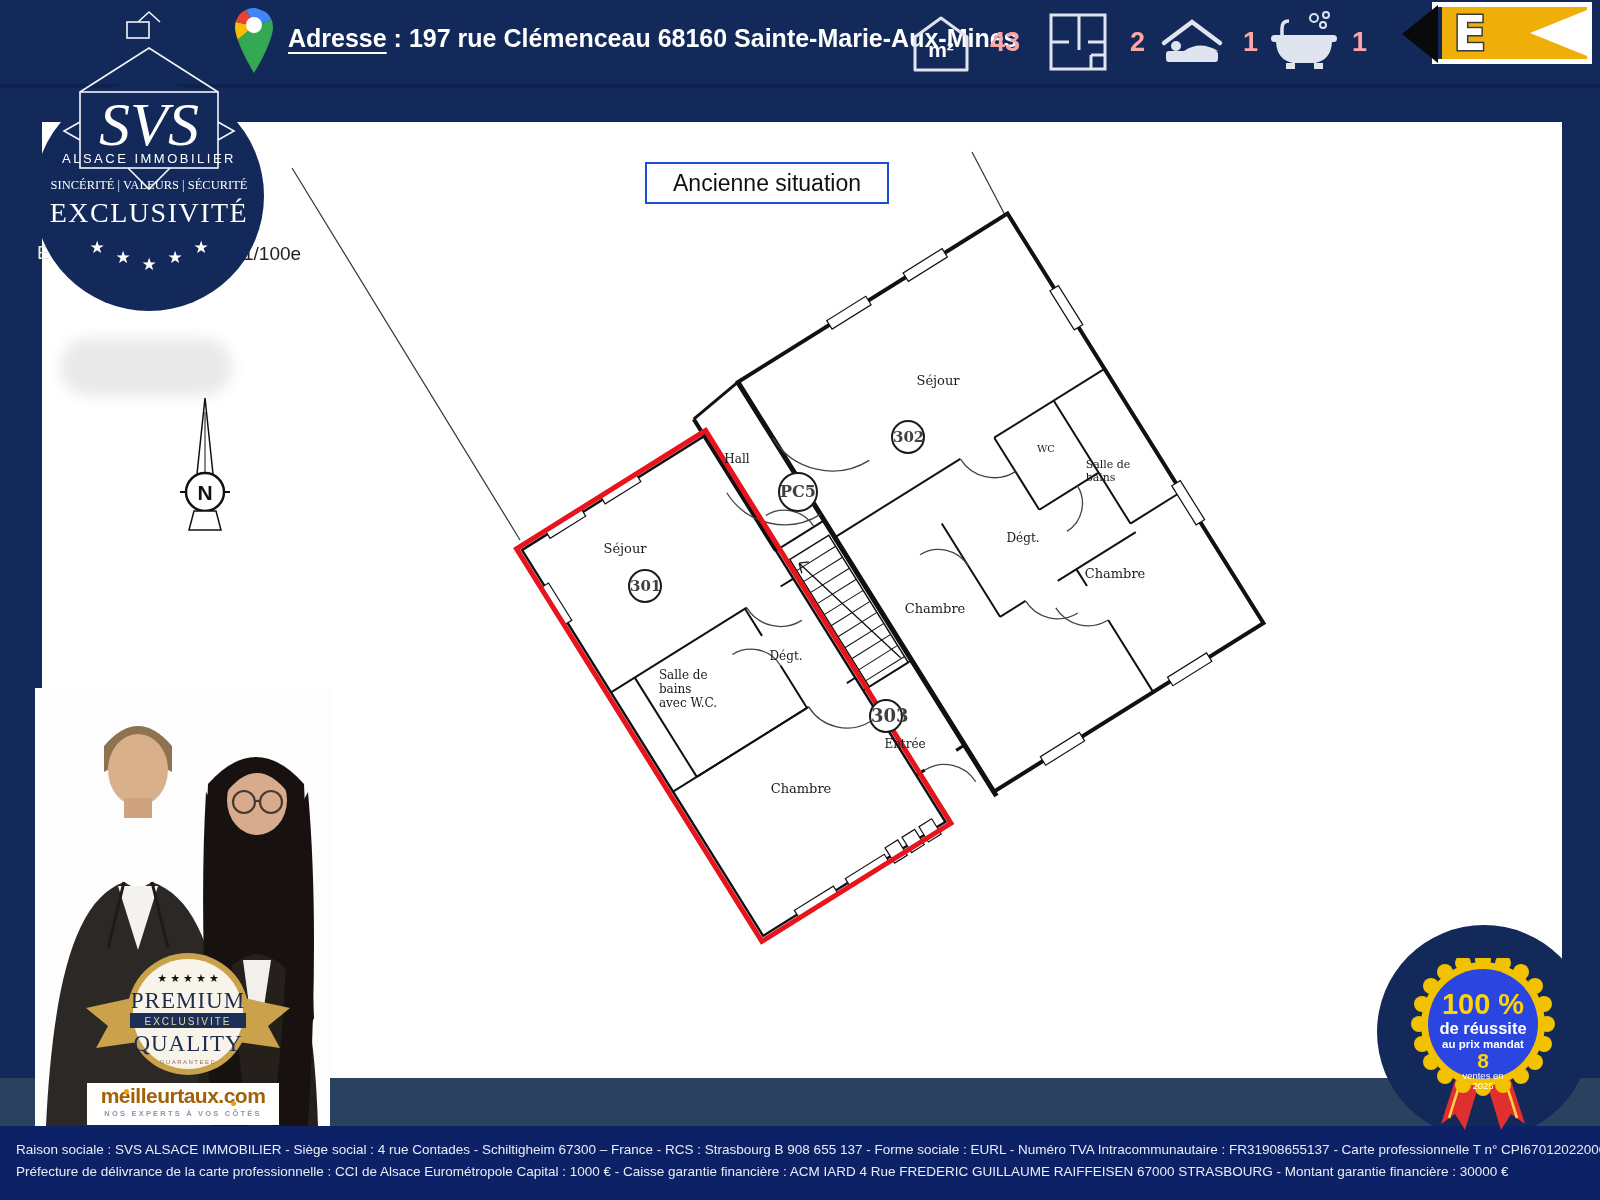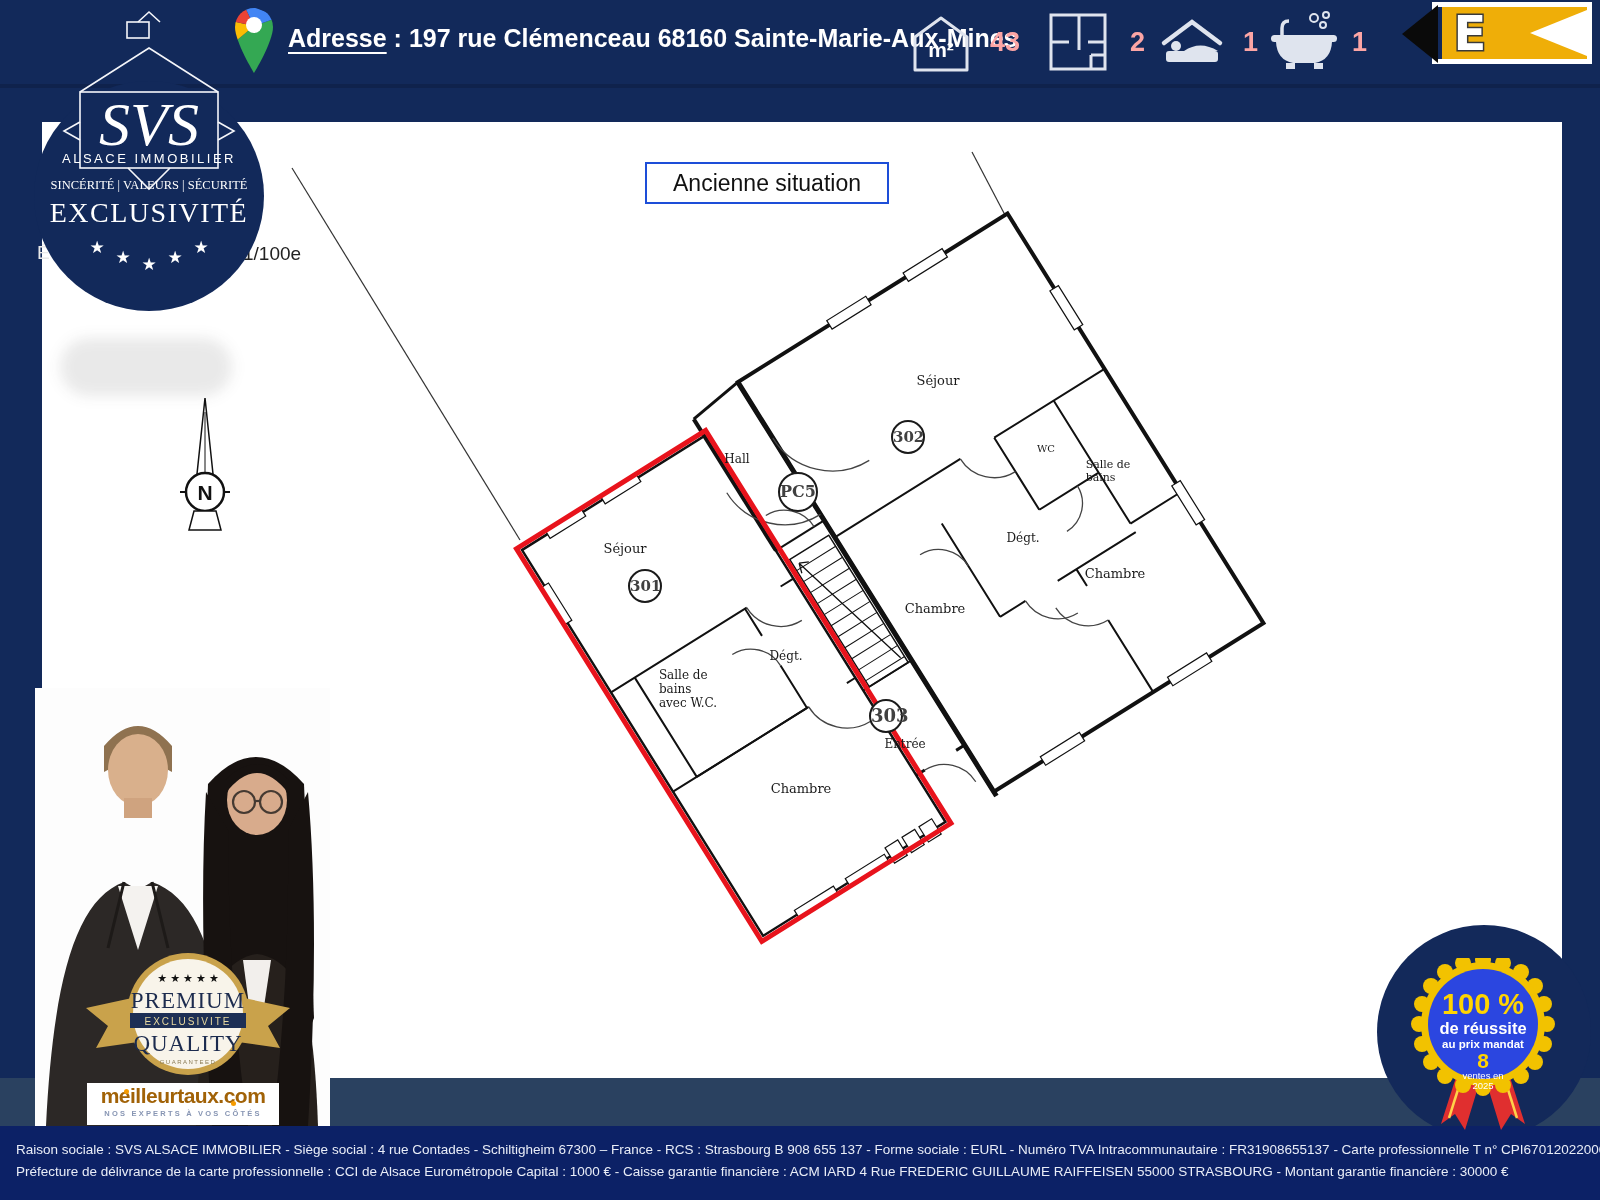--- a/index.html
+++ b/index.html
@@ -231,21 +231,21 @@
       <text x="103" y="263">★</text>
       <text x="129" y="270">★</text>
       <text x="155" y="263">★</text>
       <text x="181" y="253">★</text>
     </g>
   </svg>
 
   <div class="abs" id="band-mid"></div>
   <div class="abs" id="band-legal">
     <div class="legal" style="top:16px;">Raison sociale : SVS ALSACE IMMOBILIER - Siège social : 4 rue Contades - Schiltigheim 67300 – France - RCS : Strasbourg B 908 655 137 - Forme sociale : EURL - Numéro TVA Intracommunautaire : FR31908655137 - Carte professionnelle T n° CPI67012022000000004</div>
-    <div class="legal" style="top:38px;">Préfecture  de délivrance de la carte professionnelle  : CCI de Alsace Eurométropole    Capital :  1000 € -   Caisse garantie  financière  : ACM  IARD 4 Rue FREDERIC  GUILLAUME  RAIFFEISEN 55000  STRASBOURG  -  Montant  garantie  financière  : 30000 €</div>
+    <div class="legal" style="top:38px;">Préfecture  de délivrance de la carte professionnelle  : CCI de Alsace Eurométropole    Capital :  1000 € -   Caisse garantie  financière  : ACM  IARD 4 Rue FREDERIC  GUILLAUME  RAIFFEISEN 67000  STRASBOURG  -  Montant  garantie  financière  : 30000 €</div>
   </div>
 
   <svg class="abs" style="left:0;top:688px;z-index:3;" width="330" height="438" viewBox="0 0 330 438">
     <rect x="35" y="0" width="295" height="438" fill="#fdfdfd"></rect>
 
     <path d="M104,58 Q138,18 172,58 L172,84 Q138,64 104,84 Z" fill="#8f7250"></path>
     <ellipse cx="138" cy="82" rx="30" ry="36" fill="#d9b08c"></ellipse>
     <rect x="124" y="110" width="28" height="20" fill="#cfa37f"></rect>
     <path d="M46,438 C53,298 74,212 124,194 L138,202 L152,194 C206,212 226,298 234,438 Z" fill="#2c2826"></path>
     <polygon points="118,198 158,198 138,262" fill="#f4f2ef"></polygon>

